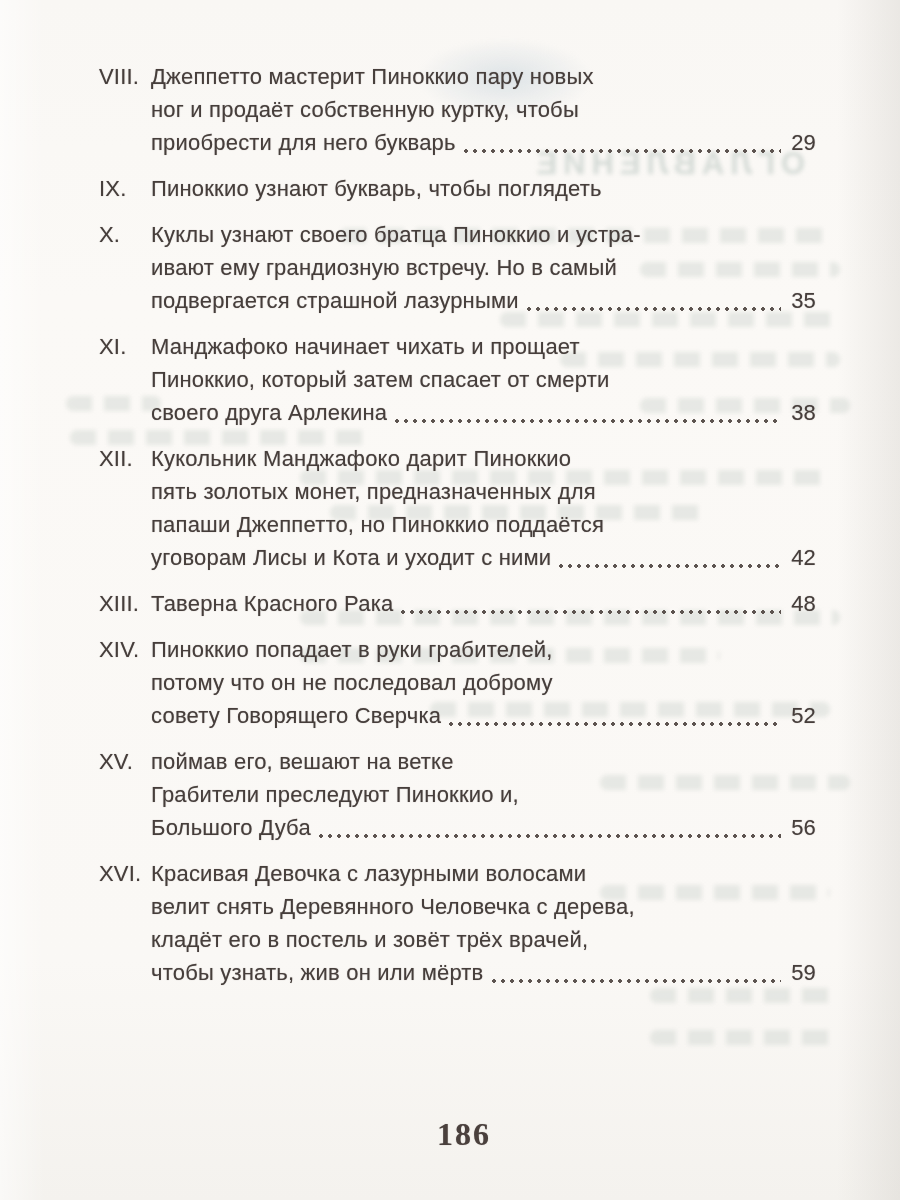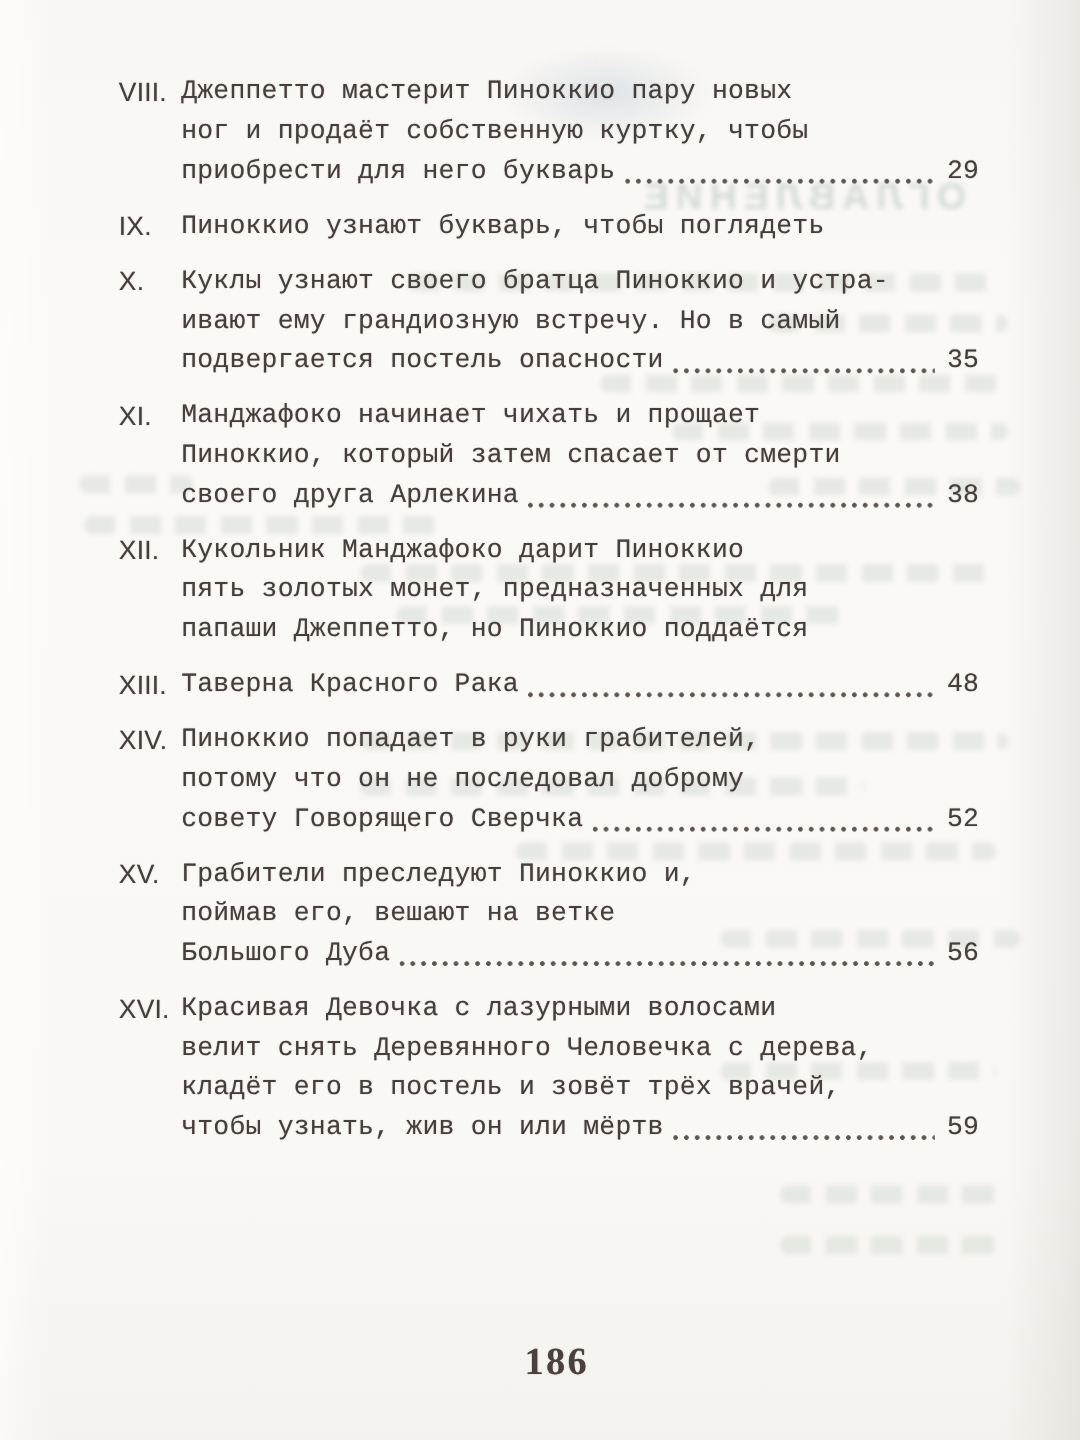--- a/index.html
+++ b/index.html
@@ -38,21 +38,21 @@
   
   .toc {
     position:relative; z-index:1;
     padding:60px 84px 0 99px;
     font-size:22px; line-height:33px;
     letter-spacing:.2px;
     text-shadow:0 0 1px rgba(70,62,59,.45);
   }
   .entry { display:flex; margin-bottom:13px; }
   .num { flex:0 0 52px; width:52px; }
-  .entry-body { flex:1 1 auto; min-width:0;font-family:Liberation Mono, monospace; }
+  .entry-body { flex:1 1 auto; min-width:0; }
   .line { white-space:nowrap; }
   .line-last { display:flex; align-items:flex-start; white-space:nowrap; }
   .leader {
     flex:1 1 auto; min-width:18px; height:4px;
     align-self:flex-end; margin:0 10px 6px 8px;
     background-image:radial-gradient(circle at 2px 2px, #5d5450 1.7px, rgba(93,84,80,0) 2.1px);
     background-size:9px 4px; background-repeat:repeat-x;
   }
   .pageno { flex:0 0 auto; }
 
@@ -113,21 +113,21 @@
         <div class="line">Пиноккио узнают букварь, чтобы поглядеть</div>
       </div>
     </div>
 
     <div class="entry">
       <span class="num">X.</span>
       <div class="entry-body">
         <div class="line">Куклы узнают своего братца Пиноккио и устра-</div>
         <div class="line">ивают ему грандиозную встречу. Но в самый</div>
         <div class="line-last">
-          <span>подвергается постель опасности</span>
+          <span>подвергается страшной лазурными</span>
           <span class="leader"></span>
           <span class="pageno">35</span>
         </div>
       </div>
     </div>
 
     <div class="entry">
       <span class="num">XI.</span>
       <div class="entry-body">
         <div class="line">Манджафоко начинает чихать и прощает</div>
@@ -139,20 +139,25 @@
         </div>
       </div>
     </div>
 
     <div class="entry">
       <span class="num">XII.</span>
       <div class="entry-body">
         <div class="line">Кукольник Манджафоко дарит Пиноккио</div>
         <div class="line">пять золотых монет, предназначенных для</div>
         <div class="line">папаши Джеппетто, но Пиноккио поддаётся</div>
+        <div class="line-last">
+          <span>уговорам Лисы и Кота и уходит с ними</span>
+          <span class="leader"></span>
+          <span class="pageno">42</span>
+        </div>
       </div>
     </div>
 
     <div class="entry">
       <span class="num">XIII.</span>
       <div class="entry-body">
         <div class="line-last">
           <span>Таверна Красного Рака</span>
           <span class="leader"></span>
           <span class="pageno">48</span>
@@ -169,22 +174,22 @@
           <span>совету Говорящего Сверчка</span>
           <span class="leader"></span>
           <span class="pageno">52</span>
         </div>
       </div>
     </div>
 
     <div class="entry">
       <span class="num">XV.</span>
       <div class="entry-body">
+        <div class="line">поймав его, вешают на ветке</div>
         <div class="line">Грабители преследуют Пиноккио и,</div>
-        <div class="line">поймав его, вешают на ветке</div>
         <div class="line-last">
           <span>Большого Дуба</span>
           <span class="leader"></span>
           <span class="pageno">56</span>
         </div>
       </div>
     </div>
 
     <div class="entry">
       <span class="num">XVI.</span>

